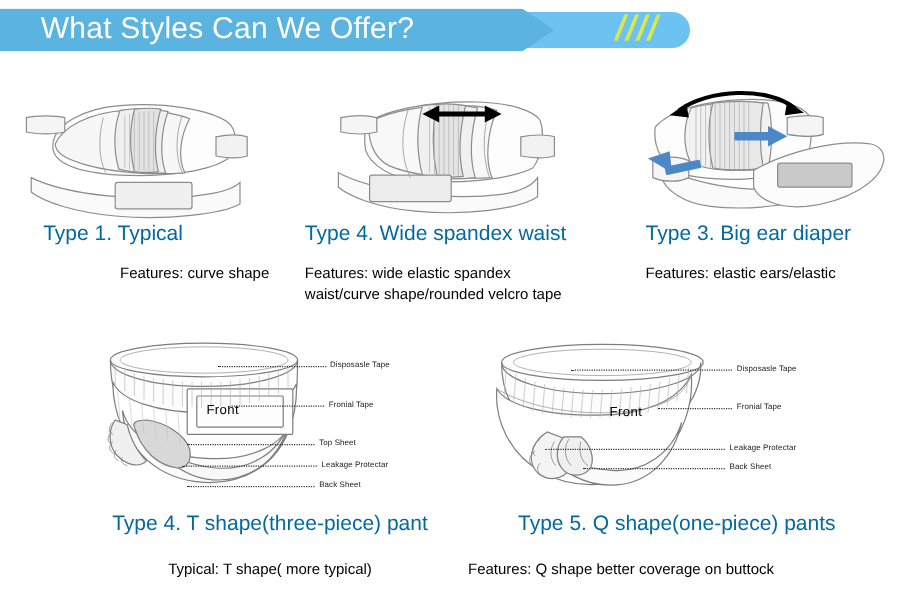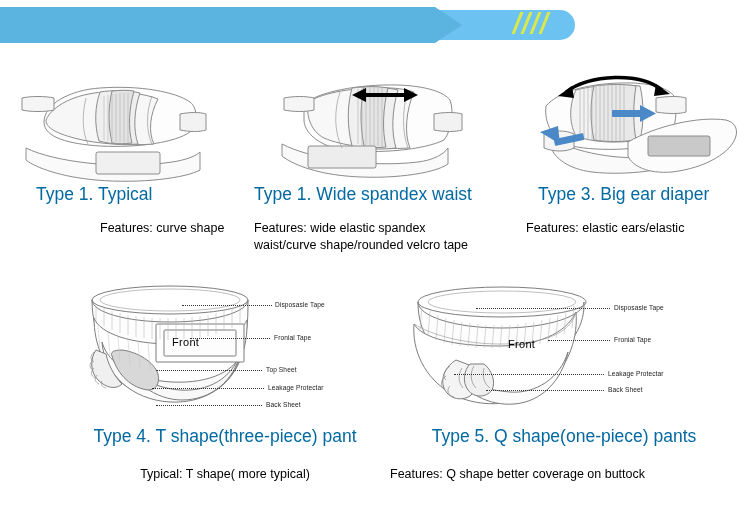--- a/index.html
+++ b/index.html
@@ -98,21 +98,21 @@
   #card-type2 { left: 248px; top: 52px; width: 268px; }
   #card-type3 { left: 516px; top: 52px; width: 232px; }
 
   #card-type1 .type-title { position:absolute; left: 36px; top: 132px; }
   #card-type1 .type-feature { position:absolute; left: 52px; top: 168px; margin-left: 48px; }
 
   #card-type2 .type-title { position:absolute; left: 6px; top: 132px; }
   #card-type2 .type-feature { position:absolute; left: 6px; top: 168px; }
 
   #card-type3 .type-title { position:absolute; left: 22px; top: 132px; }
-  #card-type3 .type-feature { position:absolute; left: 10px; top: 168px; }
+  #card-type3 .type-feature { position:absolute; left: 22px; top: 168px; }
 
   
   #card-type4 { left: 60px;  top: 278px; width: 330px; }
   #card-type5 { left: 390px; top: 278px; width: 358px; }
 
   #card-type4 .type-title { position:absolute; left: 0px; top: 148px; width: 330px; text-align:center; }
   #card-type4 .type-feature { position:absolute; left: 0px; top: 188px; width: 330px; text-align:center; }
 
   #card-type5 .type-title { position:absolute; left: 0px; top: 148px; width: 348px; text-align:center; }
   #card-type5 .type-feature { position:absolute; left: 0px; top: 188px; width: 348px; text-align:left; }
@@ -144,20 +144,21 @@
 
 <div class="header">
   <div class="banner-tail"></div>
   <div class="banner-stripes">
     <i></i>
       <i></i>
       <i></i>
       <i></i>
   </div>
   <div class="banner-main"></div>
+  <div class="banner-title">What Styles Can We Offer?</div>
 </div>
 
 <div class="card" id="card-type1">
   <div class="art">
     <svg width="250" height="130" viewBox="0 0 250 130">
       <g fill="#fbfbfb" stroke="#8c8c8c" stroke-width="1">
         <path d="M44 70 C44 52 70 38 100 36 C140 33 176 40 190 50 C198 56 198 72 190 80
                  C176 90 140 96 100 94 C70 92 44 86 44 70 Z" fill="#fdfdfd"></path>
         <path d="M46 68 C52 54 74 42 104 40 C124 39 146 42 158 47
                  C150 62 148 80 154 92 C128 94 96 92 74 86 C56 81 46 76 46 68 Z" fill="#f7f7f7"></path>
@@ -212,21 +213,21 @@
                  M126 35 L126 94 M130 35 L130 94 M134 35 L134 95"></path>
       </g>
 
       <g stroke="#000000" stroke-width="4" fill="#000000">
         <line x1="112" y1="43" x2="160" y2="43"></line>
         <polygon points="104,43 118,36 118,50" stroke="none"></polygon>
         <polygon points="170,43 156,36 156,50" stroke="none"></polygon>
       </g>
     </svg>
   </div>
-  <div class="type-title">Type 1. Wide spandex waist</div>
+  <div class="type-title">Type 4. Wide spandex waist</div>
   <div class="type-feature">
     <div>Features: wide elastic spandex</div>
     <div>waist/curve shape/rounded velcro tape</div>
   </div>
 </div>
 
 <div class="card" id="card-type3">
   <div class="art">
     <svg width="232" height="130" viewBox="0 0 232 130">
       <g fill="#fbfbfb" stroke="#8c8c8c" stroke-width="1">

